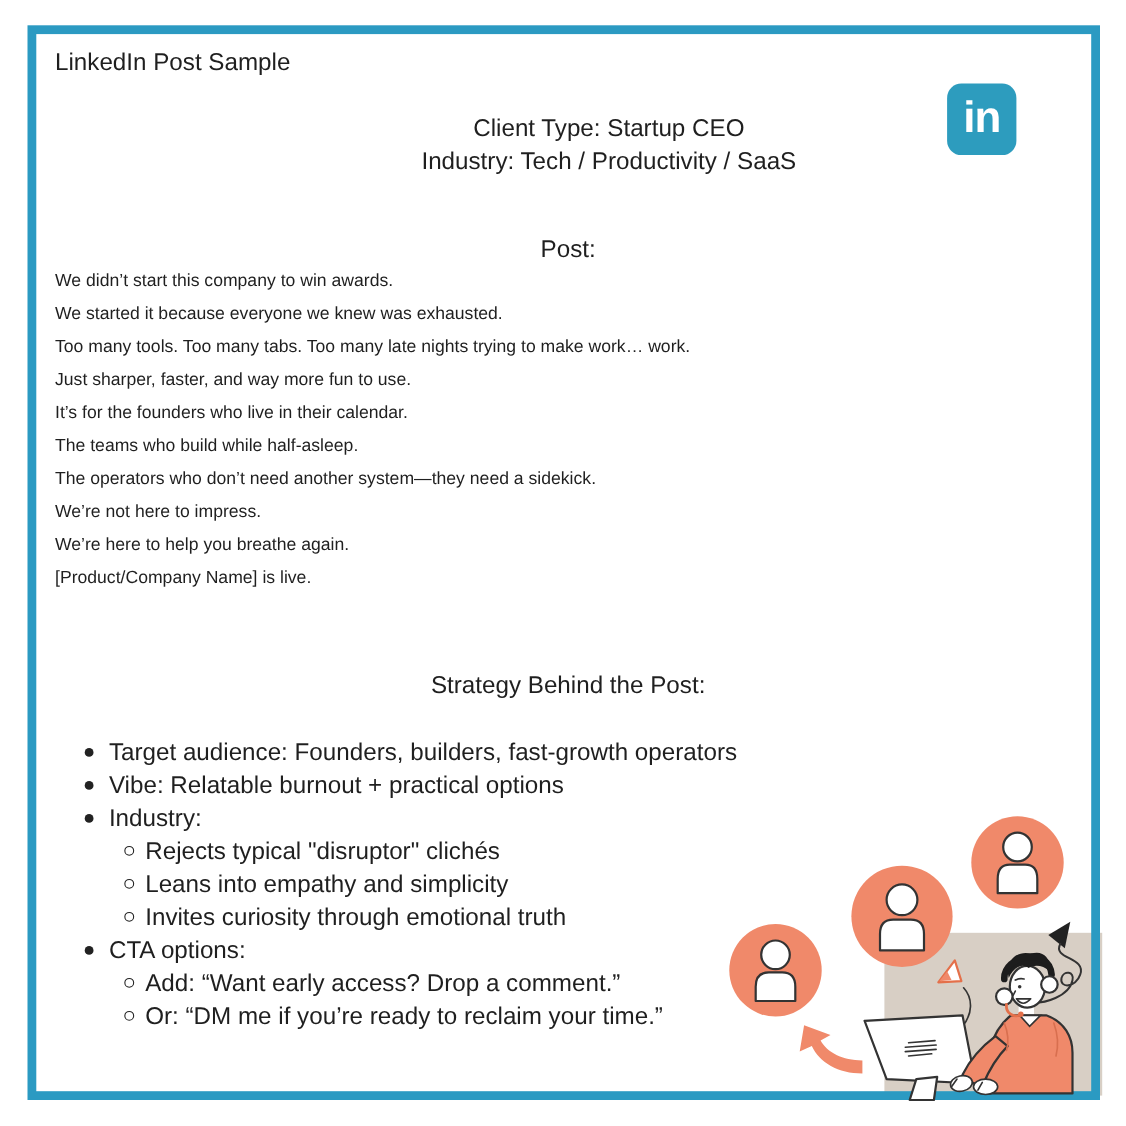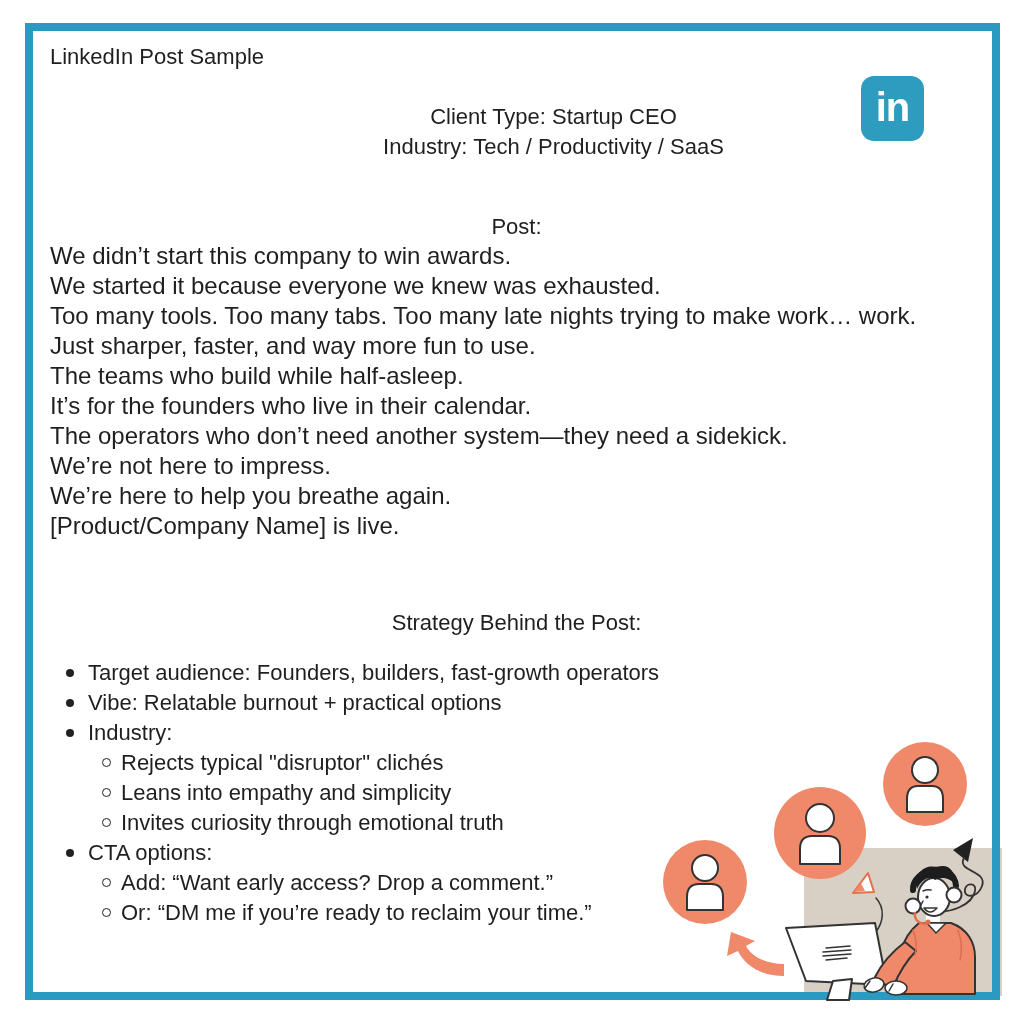--- a/index.html
+++ b/index.html
@@ -22,25 +22,25 @@
 
   .doc-title{position:absolute;left:46px;top:44px;font-size:22px;line-height:26px;}
   .linkedin-logo{
     position:absolute;left:857px;top:76px;width:63px;height:65px;
     background:var(--c-linkedin);border-radius:13px;color:#fff;
     font-size:40px;font-weight:bold;text-align:center;line-height:62px;
     letter-spacing:-1px;
   }
   .meta-block{position:absolute;left:33px;width:959px;top:102px;text-align:center;font-size:22px;line-height:30px;margin-left:37px;}
   .post-heading{position:absolute;left:33px;width:959px;top:212px;text-align:center;font-size:22px;line-height:30px;}
-  .post-body{position:absolute;left:46px;top:241px;font-size:24px;line-height:30px;}
+  .post-body{position:absolute;left:46px;top:241px;font-size:16px;line-height:30px;}
   .post-body div{height:30px;white-space:nowrap;}
   .strategy-heading{position:absolute;left:33px;width:959px;top:608px;text-align:center;font-size:22px;line-height:30px;}
   ul.strategy-list{
-    list-style:none;margin:0;padding:0;position:absolute;left:46px;top:658px;
+    list-style:none;margin:11px;padding:0;position:absolute;left:46px;top:658px;
     font-size:22px;line-height:30px;
   }
   ul.strategy-list li{position:relative;height:30px;white-space:nowrap;}
   li.b1{padding-left:38px;}
   li.b1::before{
     content:"";position:absolute;left:16px;top:11px;width:8px;height:8px;
     background:#222;border-radius:50%;
   }
   li.b2{padding-left:71px;}
   li.b2::before{
@@ -77,22 +77,22 @@
     <div>Industry: Tech / Productivity / SaaS</div>
   </div>
 
   <div class="post-heading">Post:</div>
 
   <div class="post-body">
     <div>We didn’t start this company to win awards.</div>
     <div>We started it because everyone we knew was exhausted.</div>
     <div>Too many tools. Too many tabs. Too many late nights trying to make work… work.</div>
     <div>Just sharper, faster, and way more fun to use.</div>
+    <div>It’s for the founders who live in their calendar.</div>
     <div>The teams who build while half-asleep.</div>
-    <div>It’s for the founders who live in their calendar.</div>
     <div>The operators who don’t need another system—they need a sidekick.</div>
     <div>We’re not here to impress.</div>
     <div>We’re here to help you breathe again.</div>
     <div>[Product/Company Name] is live.</div>
   </div>
 
   <div class="strategy-heading">Strategy Behind the Post:</div>
 
   <ul class="strategy-list">
     <li class="b1"><span>Target audience: Founders, builders, fast-growth operators</span></li>

